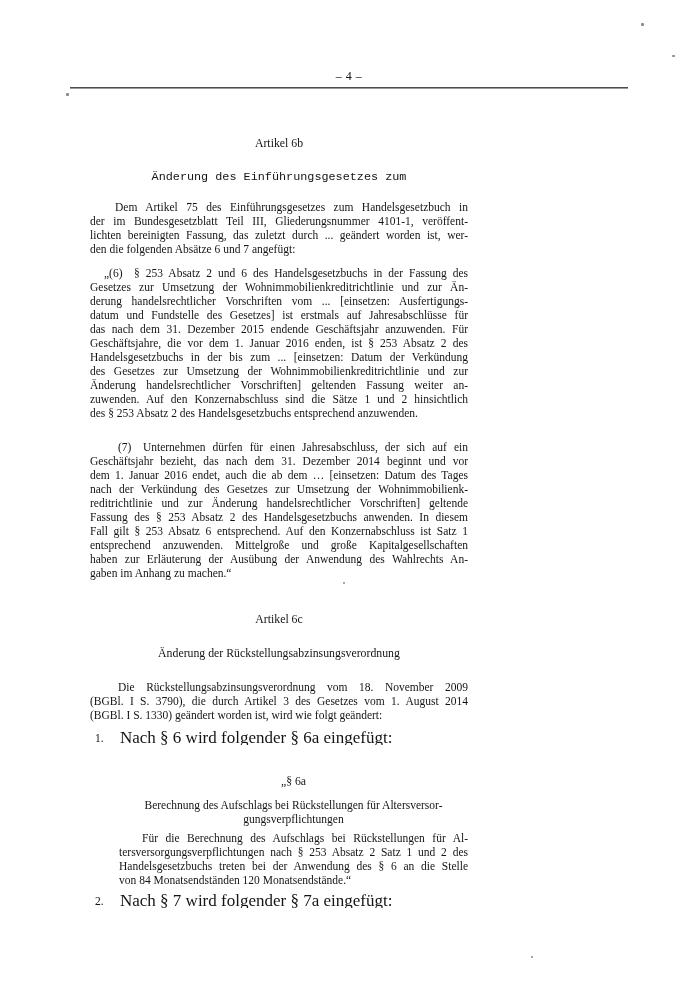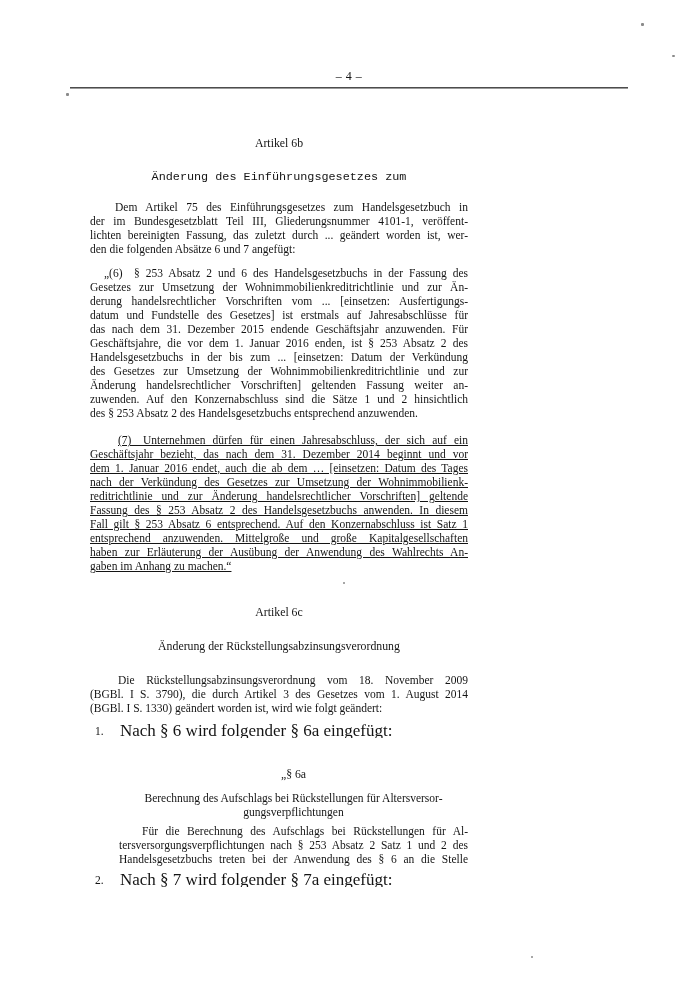--- a/index.html
+++ b/index.html
@@ -40,21 +40,21 @@
 
   .heading {
     font-size:11.8px; line-height:14px; height:14px;
     text-align:center; overflow:hidden;
   }
 
   .h-art6b   { margin-top:136px; }
   .h-sub6b   { margin-top:20px;font-family:Liberation Mono, monospace; }
   .para-intro-6b { margin-top:16px; }
   .para-abs6 { margin-top:10px; }
-  .para-abs7 { margin-top:13px;text-decoration:underline; }
+  .para-abs7 { margin-top:20px; }
   .h-art6c   { margin-top:32px; }
   .h-sub6c   { margin-top:20px; }
   .para-intro-6c { margin-top:20px; }
   .item-1    { margin-top:9px; }
   .block-6a  { margin-left:29px; width:349px; }
   .label-6a  { margin-top:29px; }
   .head-6a   { margin-top:10px; }
   .body-6a   { margin-top:5px; }
   .item-2    { margin-top:7px; }
 
@@ -135,20 +135,21 @@
     <div class="block-6a">
       <div class="heading label-6a">„§ 6a</div>
       <div class="head-6a centered-lines">
           <div class="line">Berechnung des Aufschlags bei Rückstellungen für Altersversor-</div>
           <div class="line last">gungsverpflichtungen</div>
         </div>
       <div class="body-6a p-first-23">
           <div class="line">Für die Berechnung des Aufschlags bei Rückstellungen für Al-</div>
           <div class="line">tersversorgungsverpflichtungen nach § 253 Absatz 2 Satz 1 und 2 des</div>
           <div class="line">Handelsgesetzbuchs treten bei der Anwendung des § 6 an die Stelle</div>
+          <div class="line last">von 84 Monatsendständen 120 Monatsendstände.“</div>
         </div>
     </div>
 
     <div class="item item-2">
       <span class="num">2.</span>
       <span class="txt">Nach § 7 wird folgender § 7a eingefügt:</span>
     </div>
 
   </div>
 

